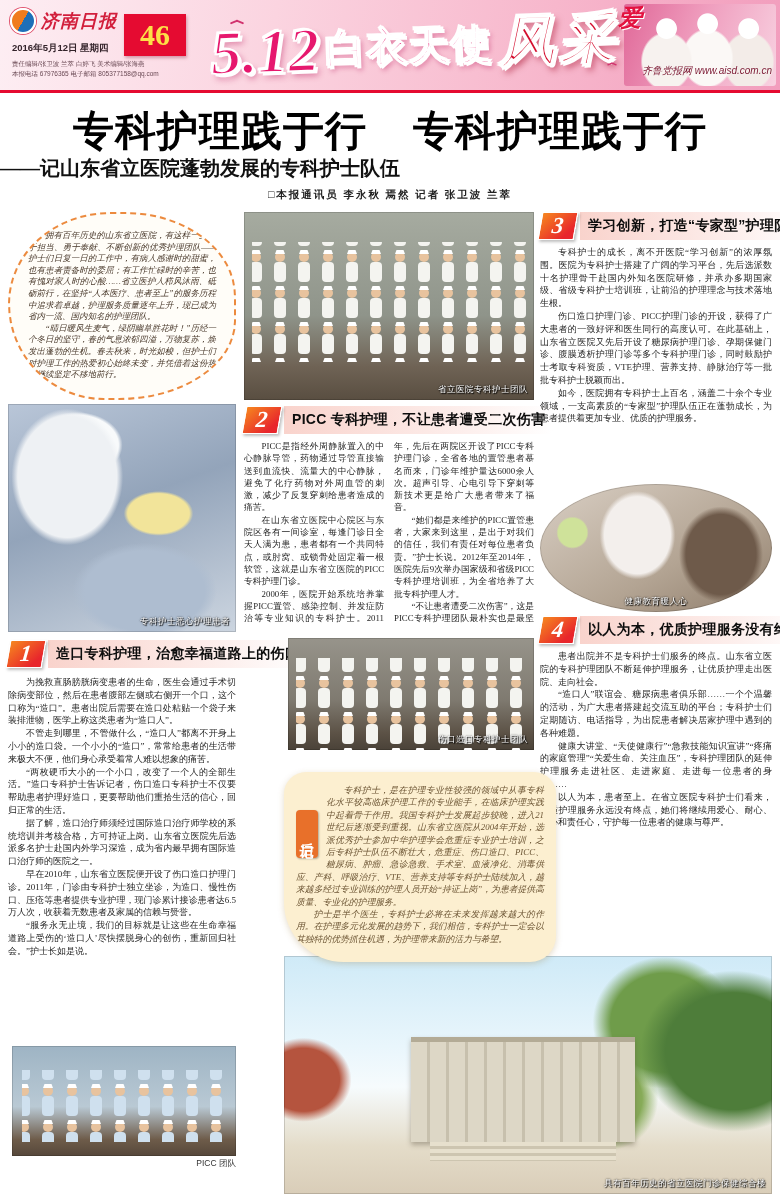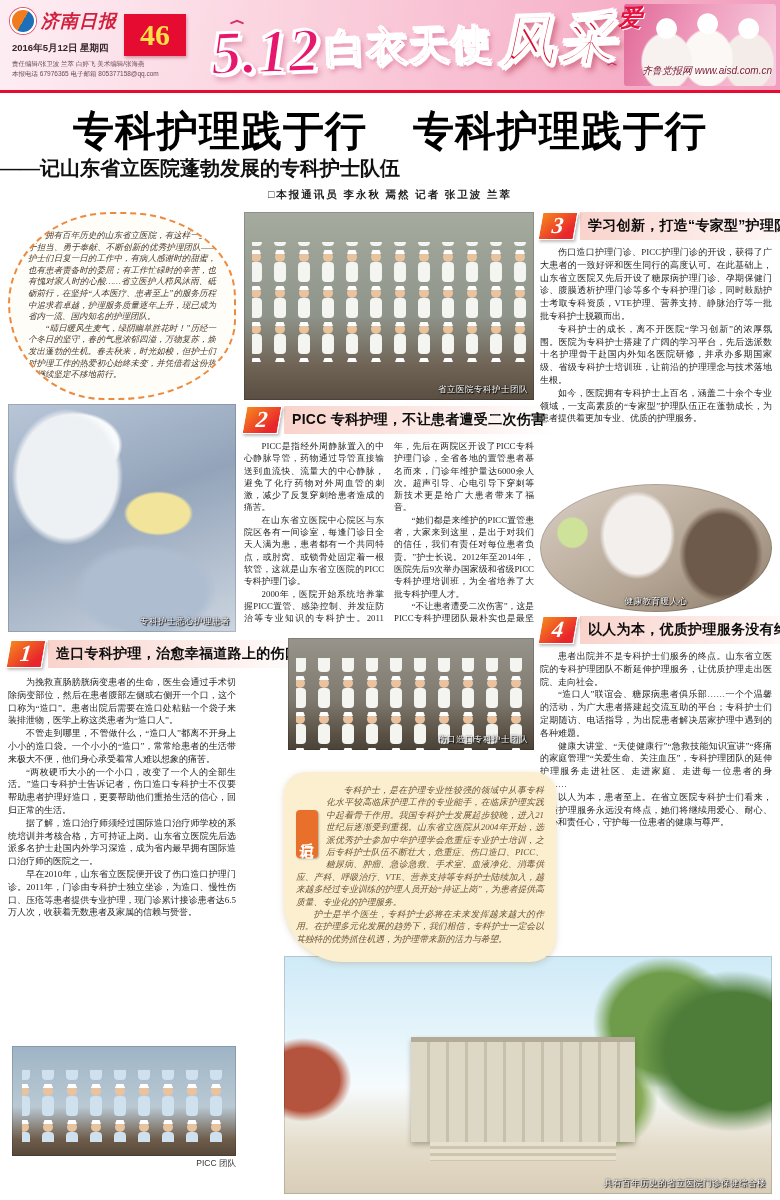--- a/index.html
+++ b/index.html
@@ -268,20 +268,21 @@
         <span>1</span>
       </div>
     <div class="sec-strip">造口专科护理，治愈幸福道路上的伤口</div>
   </div>
   <div class="body-text sec1-body">
     <p>为挽救直肠膀胱病变患者的生命，医生会通过手术切除病变部位，然后在患者腹部左侧或右侧开一个口，这个口称为“造口”。患者出院后需要在造口处粘贴一个袋子来装排泄物，医学上称这类患者为“造口人”。</p>
     <p>不管走到哪里，不管做什么，“造口人”都离不开身上小小的造口袋。一个小小的“造口”，常常给患者的生活带来极大不便，他们身心承受着常人难以想象的痛苦。</p>
     <p>“两枚硬币大小的一个小口，改变了一个人的全部生活。”造口专科护士告诉记者，伤口造口专科护士不仅要帮助患者护理好造口，更要帮助他们重拾生活的信心，回归正常的生活。</p>
     <p>据了解，造口治疗师须经过国际造口治疗师学校的系统培训并考核合格，方可持证上岗。山东省立医院先后选派多名护士赴国内外学习深造，成为省内最早拥有国际造口治疗师的医院之一。</p>
     <p>早在2010年，山东省立医院便开设了伤口造口护理门诊。2011年，门诊由专科护士独立坐诊，为造口、慢性伤口、压疮等患者提供专业护理，现门诊累计接诊患者达6.5万人次，收获着无数患者及家属的信赖与赞誉。</p>
+    <p>“服务永无止境，我们的目标就是让这些在生命幸福道路上受伤的‘造口人’尽快摆脱身心的创伤，重新回归社会。”护士长如是说。</p>
   </div>
 
   <div class="photo photo-bl">
     <svg>
         <rect x="10" y="24" width="204" height="72" fill="url(#crowdBlue)"></rect>
       </svg>
   </div>
   <div class="cap-out cap-bl">PICC 团队</div>
 
   <div class="photo photo-top">
@@ -318,22 +319,22 @@
     <p>护士是半个医生，专科护士必将在未来发挥越来越大的作用。在护理多元化发展的趋势下，我们相信，专科护士一定会以其独特的优势抓住机遇，为护理带来新的活力与希望。</p>
   </div>
 
   <div class="sec-head sec3-head">
     <div class="sec-num">
         <span>3</span>
       </div>
     <div class="sec-strip">学习创新，打造“专家型”护理队伍</div>
   </div>
   <div class="body-text sec3-body">
+    <p>专科护士的成长，离不开医院“学习创新”的浓厚氛围。医院为专科护士搭建了广阔的学习平台，先后选派数十名护理骨干赴国内外知名医院研修，并承办多期国家级、省级专科护士培训班，让前沿的护理理念与技术落地生根。</p>
     <p>伤口造口护理门诊、PICC护理门诊的开设，获得了广大患者的一致好评和医生同行的高度认可。在此基础上，山东省立医院又先后开设了糖尿病护理门诊、孕期保健门诊、腹膜透析护理门诊等多个专科护理门诊，同时鼓励护士考取专科资质，VTE护理、营养支持、静脉治疗等一批批专科护士脱颖而出。</p>
-    <p>专科护士的成长，离不开医院“学习创新”的浓厚氛围。医院为专科护士搭建了广阔的学习平台，先后选派数十名护理骨干赴国内外知名医院研修，并承办多期国家级、省级专科护士培训班，让前沿的护理理念与技术落地生根。</p>
     <p>如今，医院拥有专科护士上百名，涵盖二十余个专业领域，一支高素质的“专家型”护理队伍正在蓬勃成长，为患者提供着更加专业、优质的护理服务。</p>
   </div>
 
   <div class="photo photo-oval">
     <div class="photo-cap">健康教育暖人心</div>
   </div>
 
   <div class="sec-head sec4-head">
     <div class="sec-num">
         <span>4</span>

